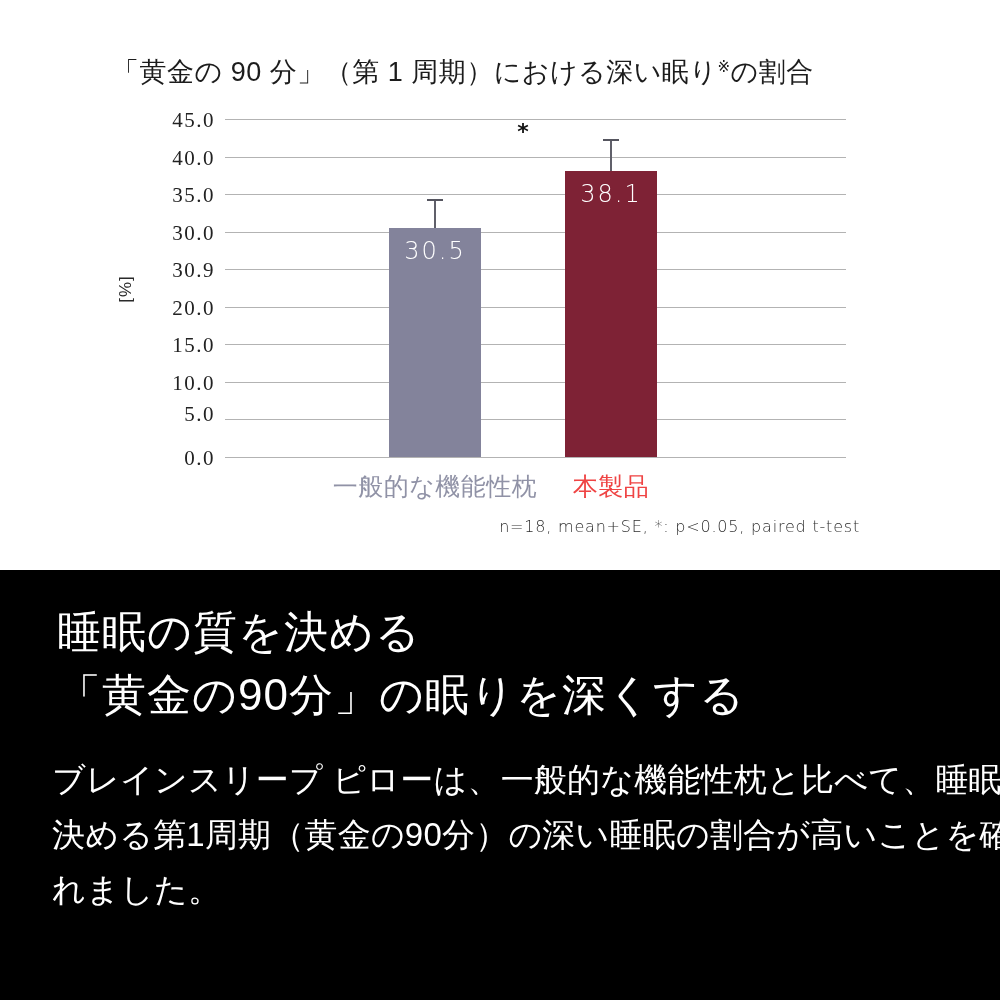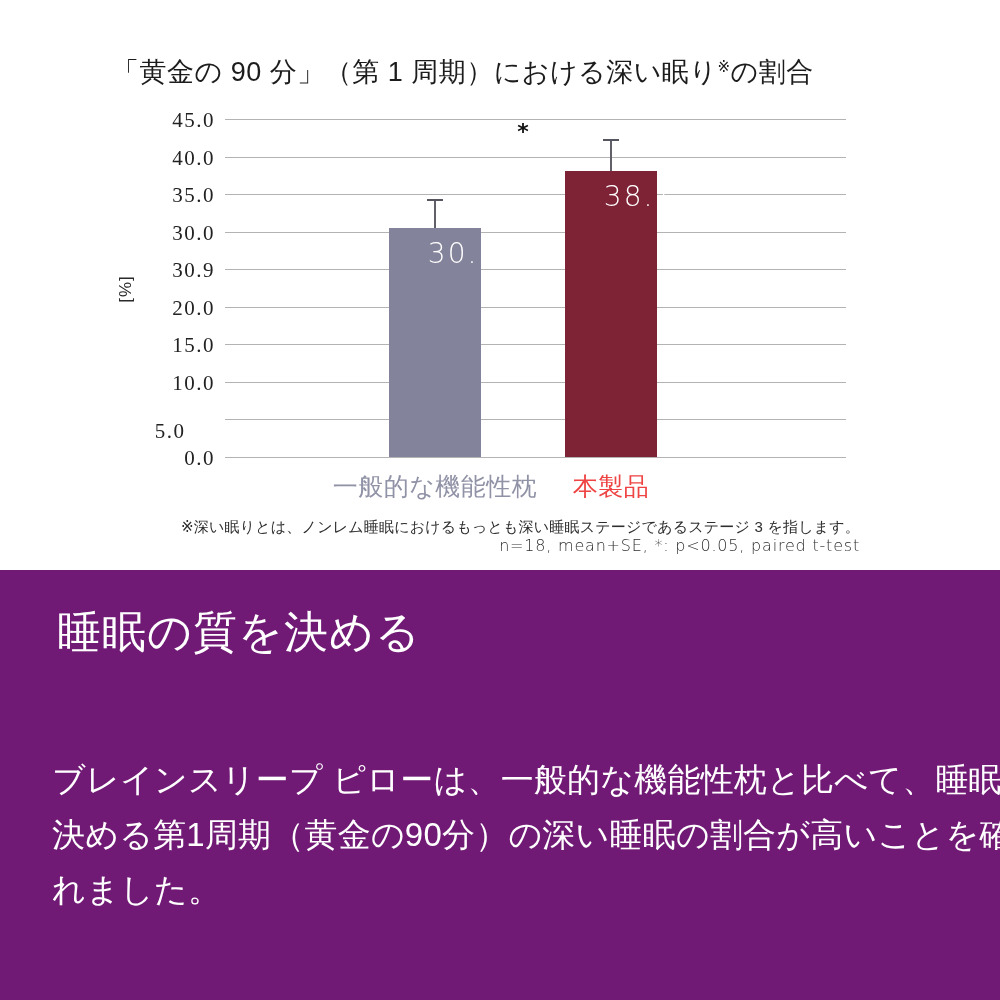--- a/index.html
+++ b/index.html
@@ -67,26 +67,25 @@
     font-family: Liberation Serif, serif;
   }
   .bar {
     position: absolute;
   }
   .bar-value-label {
     position: relative;
     top: 9px;
     width: 100%;
     text-align: center;
-    font-size: 28px;
+    font-size: 24px;
     font-weight: 300;
     letter-spacing: 2px;
     color: #ffffff;
     font-family: "DejaVu Sans", "Liberation Sans", sans-serif;
-    margin-left: 28px;
   }
   .error-line {
     position: absolute;
     width: 2px;
     background: #60606a;
   }
   .error-cap {
     position: absolute;
     width: 16px; height: 2px;
     background: #55555f;
@@ -127,21 +126,21 @@
     letter-spacing: 0.8px;
     font-weight: 300;
     font-family: "DejaVu Sans", "Liberation Sans", sans-serif;
   }
 
   
   .footer-section {
     position: absolute;
     left: 0; top: 570px;
     width: 1000px; height: 430px;
-    background: #701a75;
+    background: #000000;
     color: #ffffff;
   }
   .footer-heading {
     position: absolute;
     left: 57px; top: 30px;
     font-size: 44px;
     line-height: 63px;
     font-weight: 500;
     letter-spacing: 1px;
     white-space: nowrap;
@@ -179,47 +178,47 @@
         <div class="y-tick-label" style="top: 101.667px;">30.0</div>
         <div class="grid-line" style="top: 150.222px;"></div>
         <div class="y-tick-label" style="top: 139.222px;">30.9</div>
         <div class="grid-line" style="top: 187.778px;"></div>
         <div class="y-tick-label" style="top: 176.778px;">20.0</div>
         <div class="grid-line" style="top: 225.333px;"></div>
         <div class="y-tick-label" style="top: 214.333px;">15.0</div>
         <div class="grid-line" style="top: 262.889px;"></div>
         <div class="y-tick-label" style="top: 251.889px;">10.0</div>
         <div class="grid-line" style="top: 300.444px;"></div>
-        <div class="y-tick-label" style="top: 300px; text-align: center;">5.0</div>
+        <div class="y-tick-label" style="top: 283px;">5.0</div>
         <div class="grid-line" style="top: 338px;"></div>
         <div class="y-tick-label" style="top: 327px;">0.0</div>
         <div class="bar" style="left: 164px; top: 108.911px; width: 92px; height: 229.089px; background: rgb(131, 131, 155);">
           <div class="bar-value-label">30.5</div>
         </div>
         <div class="error-line" style="left: 209px; top: 81.12px; height: 27.7911px;"></div>
         <div class="error-cap" style="left: 202px; top: 80.12px;"></div>
         <div class="category-label" style="left: 100px; color: rgb(144, 146, 166);">一般的な機能性枕</div>
         <div class="bar" style="left: 340px; top: 51.8267px; width: 92px; height: 286.173px; background: rgb(126, 34, 53);">
           <div class="bar-value-label">38.1</div>
         </div>
         <div class="error-line" style="left: 385px; top: 21.0311px; height: 30.7956px;"></div>
         <div class="error-cap" style="left: 378px; top: 20.0311px;"></div>
         <div class="category-label" style="left: 276px; color: #ef4444;">本製品</div>
         <div class="significance-asterisk" style="left: 278px;">*</div>
       </div>
 
     <div class="chart-notes">
-      <div class="note-line-1">※深い眠りとは、ノンレム睡眠におけるもっとも深い睡眠ステージであるステージ 3 を指します。</div>
       <div class="note-line-2">n=18, mean+SE, *: p&lt;0.05, paired t-test</div>
     </div>
   </div>
 
   <div class="footer-section">
     <div class="footer-heading">
       <div>睡眠の質を決める</div>
+      <div>「黄金の90分」の眠りを深くする</div>
     </div>
     <div class="footer-body">
       <div>ブレインスリープ ピローは、一般的な機能性枕と比べて、睡眠の質を</div>
       <div>決める第1周期（黄金の90分）の深い睡眠の割合が高いことを確認さ</div>
       <div>れました。</div>
     </div>
   </div>
 
 </div>
 

